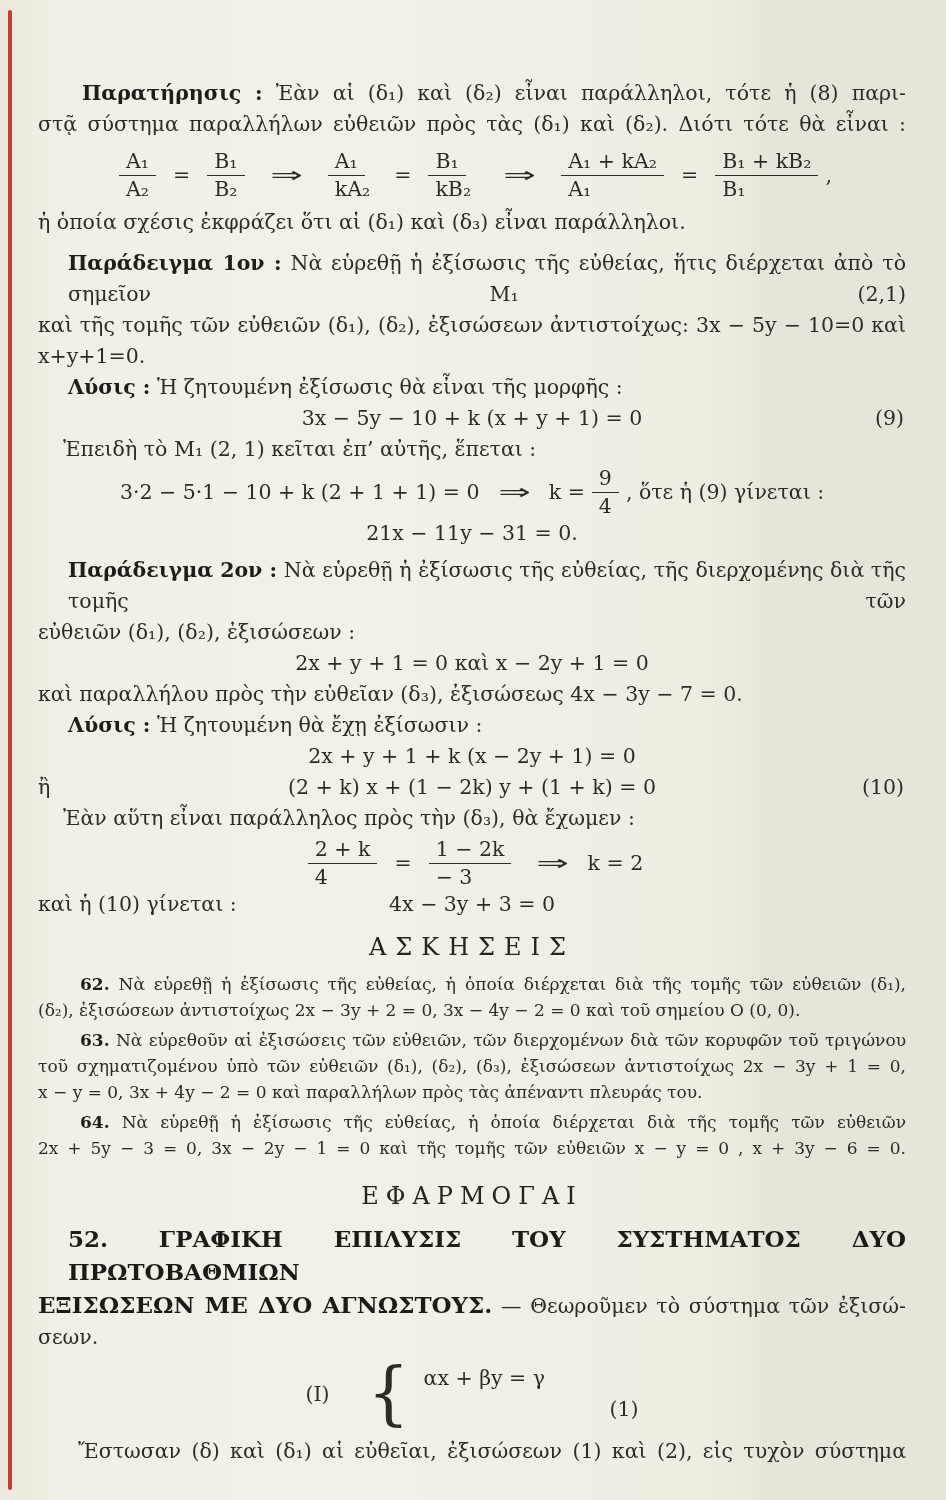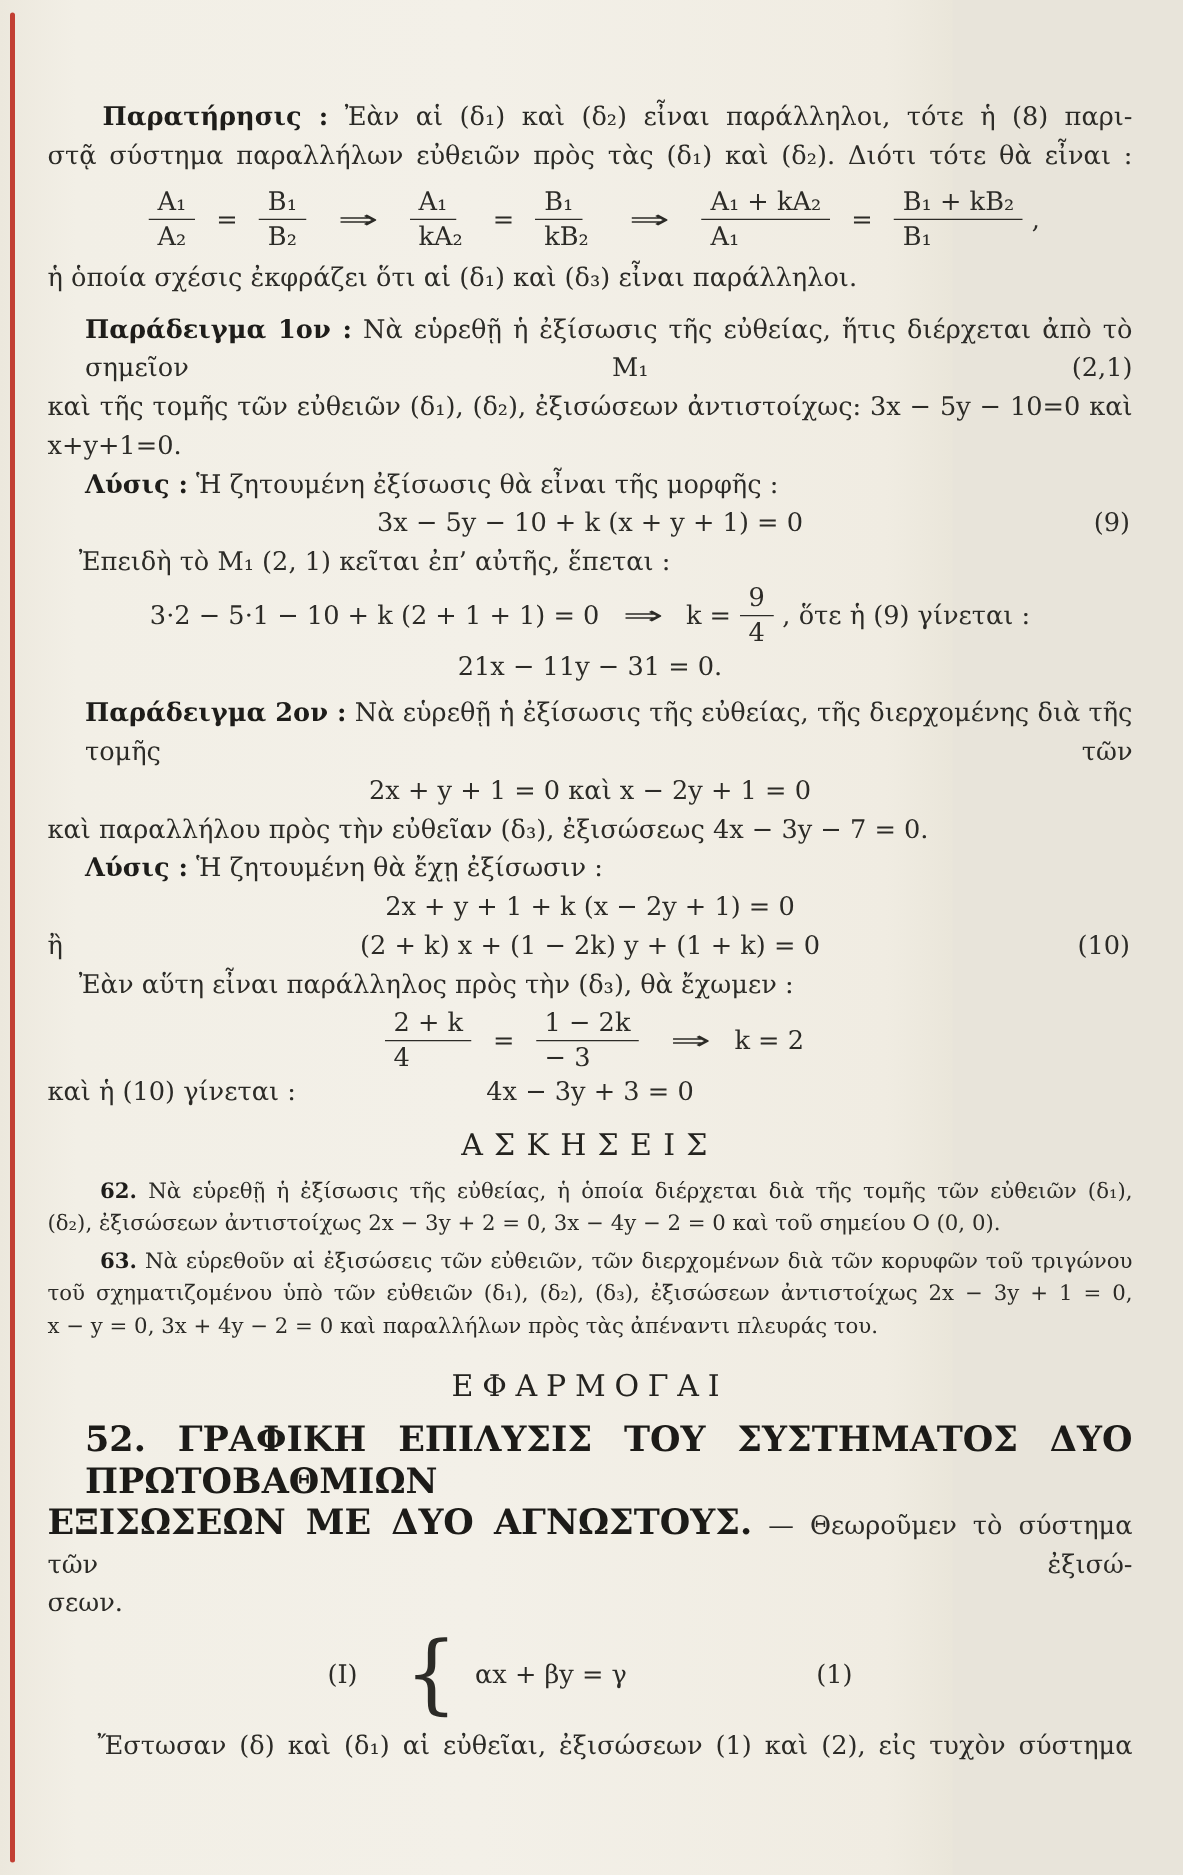--- a/index.html
+++ b/index.html
@@ -25,30 +25,30 @@
   .hang-left{position:absolute;left:0;top:0;}
   
   .frow{display:flex;justify-content:center;align-items:center;}
   .frac{display:inline-flex;flex-direction:column;align-items:flex-start;vertical-align:middle;margin:0 7px;}
   .frac .num{padding:0 7px 2px;border-bottom:1.6px solid #2c2b27;line-height:23px;}
   .frac .den{padding:2px 7px 0;line-height:23px;}
   .imp{display:inline-block;transform:scaleX(1.9);margin:0 26px;font-family:"DejaVu Sans",sans-serif;}
   .mm{margin:0 10px;}
   
   .sp-title{text-align:center;letter-spacing:9px;font-size:24px;color:#24231f;}
-  .sec-head{font-weight:700;font-size:28px;line-height:33px;color:#1c1b18;}
+  .sec-head{font-weight:700;font-size:23px;line-height:33px;color:#1c1b18;}
   
   .ex{font-size:17px;line-height:26px;}
   .ex .ind42{padding-left:42px;}
   
   .system{display:flex;justify-content:center;align-items:center;margin-top:8px;}
   .sys-label{margin-right:38px;}
   .brace{font-size:66px;font-weight:400;line-height:66px;transform:scaleY(1.05);margin-right:14px;color:#2c2b27;}
   .sys-eqs{display:flex;flex-direction:column;gap:6px;}
-  .sys-row{display:flex;align-items:flex-end;}
+  .sys-row{display:flex;align-items:flex-end;flex-direction:column;}
   .sys-eq{min-width:215px;}
   .sys-no{margin-left:58px;}
 </style>
 </head>
 <body>
 
 <div class="page">
   <div class="margin-line"></div>
 
   <div class="content">
@@ -107,20 +107,21 @@
             <span class="num">9</span>
             <span class="den">4</span>
           </span>
         <span>, ὅτε ἡ (9) γίνεται :</span>
       </div>
       <div class="ln ctr">21x − 11y − 31 = 0.</div>
     </div>
 
     <div style="margin-top:6px;">
       <div class="ln ind30 just"><span class="b">Παράδειγμα 2ον :</span> <span>Νὰ εὑρεθῇ ἡ ἐξίσωσις τῆς εὐθείας, τῆς διερχομένης διὰ τῆς τομῆς τῶν</span></div>
+      <div class="ln">εὐθειῶν (δ₁), (δ₂), ἐξισώσεων :</div>
       <div class="ln ctr">2x + y + 1 = 0 καὶ x − 2y + 1 = 0</div>
       <div class="ln">καὶ παραλλήλου πρὸς τὴν εὐθεῖαν (δ₃), ἐξισώσεως 4x − 3y − 7 = 0.</div>
       <div class="ln ind30"><span class="b">Λύσις :</span> <span>Ἡ ζητουμένη θὰ ἔχῃ ἐξίσωσιν :</span></div>
       <div class="ln ctr">2x + y + 1 + k (x − 2y + 1) = 0</div>
       <div class="ln ctr rel"><span class="hang-left">ἢ</span><span>(2 + k) x + (1 − 2k) y + (1 + k) = 0</span><span class="eq-label">(10)</span></div>
       <div class="ln ind25">Ἐὰν αὕτη εἶναι παράλληλος πρὸς τὴν (δ₃), θὰ ἔχωμεν :</div>
       <div class="frow" style="margin-top:4px;">
         <span class="frac">
             <span class="num">2 + k</span>
             <span class="den">4</span>
@@ -140,20 +141,24 @@
     <div class="ex" style="margin-top:8px;">
       <div>
         <div class="ind42 just"><span class="b">62.</span> <span>Νὰ εὑρεθῇ ἡ ἐξίσωσις τῆς εὐθείας, ἡ ὁποία διέρχεται διὰ τῆς τομῆς τῶν εὐθειῶν (δ₁),</span></div>
         <div>(δ₂), ἐξισώσεων ἀντιστοίχως 2x − 3y + 2 = 0,  3x − 4y − 2 = 0 καὶ τοῦ σημείου O (0, 0).</div>
       </div>
       <div style="margin-top:4px;">
         <div class="ind42 just"><span class="b">63.</span> <span>Νὰ εὑρεθοῦν αἱ ἐξισώσεις τῶν εὐθειῶν, τῶν διερχομένων διὰ τῶν κορυφῶν τοῦ τριγώνου</span></div>
         <div class="just">τοῦ σχηματιζομένου ὑπὸ τῶν εὐθειῶν (δ₁), (δ₂), (δ₃), ἐξισώσεων ἀντιστοίχως 2x − 3y + 1 = 0,</div>
         <div>x − y = 0,  3x + 4y − 2 = 0 καὶ παραλλήλων πρὸς τὰς ἀπέναντι πλευράς του.</div>
       </div>
+      <div style="margin-top:4px;">
+        <div class="ind42 just"><span class="b">64.</span> <span>Νὰ εὑρεθῇ ἡ ἐξίσωσις τῆς εὐθείας, ἡ ὁποία διέρχεται διὰ τῆς τομῆς τῶν εὐθειῶν</span></div>
+        <div class="just">2x + 5y − 3 = 0,  3x − 2y − 1 = 0  καὶ τῆς τομῆς τῶν εὐθειῶν x − y = 0 ,  x + 3y − 6 = 0.</div>
+      </div>
     </div>
 
     <div class="sp-title" style="margin-top:20px;letter-spacing:7px;">ΕΦΑΡΜΟΓΑΙ</div>
 
     <div style="margin-top:10px;">
       <div class="sec-head ind30 just">52. ΓΡΑΦΙΚΗ ΕΠΙΛΥΣΙΣ ΤΟΥ ΣΥΣΤΗΜΑΤΟΣ ΔΥΟ ΠΡΩΤΟΒΑΘΜΙΩΝ</div>
       <div class="ln just"><span class="sec-head">ΕΞΙΣΩΣΕΩΝ ΜΕ ΔΥΟ ΑΓΝΩΣΤΟΥΣ.</span><span> — Θεωροῦμεν τὸ σύστημα τῶν ἐξισώ-</span></div>
       <div class="ln">σεων.</div>
     </div>
 

